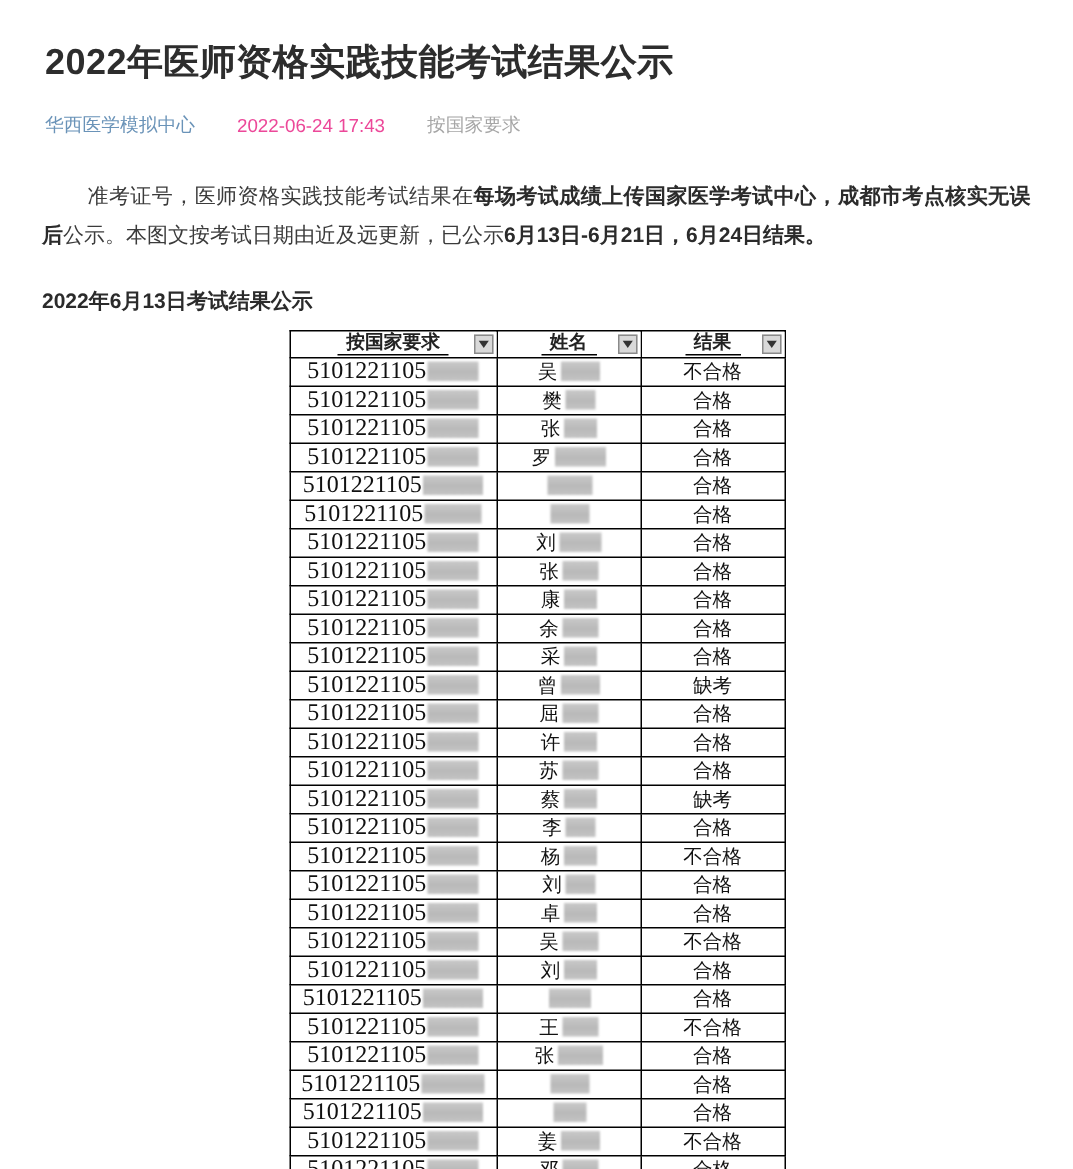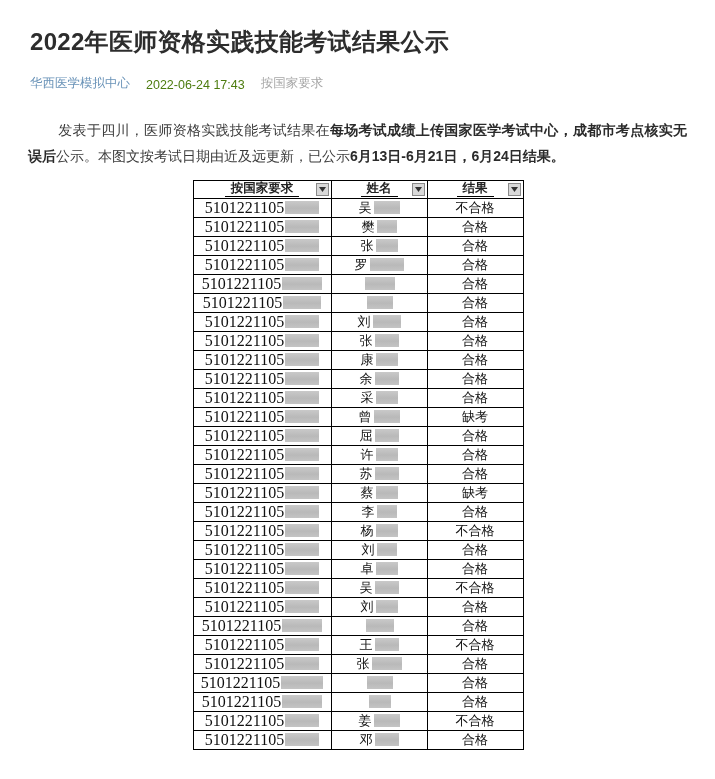--- a/index.html
+++ b/index.html
@@ -26,28 +26,28 @@
     color: #2d2d2d;
     letter-spacing: 0.3px;
     margin: 26px 0 0 30px;
     line-height: 1.3;
   }
   .meta-row {
     margin: 18px 0 0 30px;
     font-size: 12.5px;
     color: #9a9a9a;
     display: flex;
-    align-items: flex-end;
-    gap: 16px;
+    align-items: center;
+    gap: 28px;
   }
   .meta-account {
     color: #6a93b8;
     font-size: 12.5px;
   }
-  .meta-date { color: #4d7c0f; }
+  .meta-date { color: #ec4899; }
   .meta-loc { color: #a6a6a6; }
 
   .body-text {
     margin: 26px 28px 0 28px;
     font-size: 14px;
     line-height: 1.85;
     color: #3b3b3b;
     text-align: justify;
   }
   .body-text .indent { display: inline-block; width: 30px; }
@@ -158,23 +158,24 @@
 
   <h1 class="article-title">2022年医师资格实践技能考试结果公示</h1>
 
   <div class="meta-row">
     <span class="meta-account">华西医学模拟中心</span>
     <span class="meta-date">2022-06-24 17:43</span>
     <span class="meta-loc">按国家要求</span>
   </div>
 
   <p class="body-text">
-    <span class="indent"></span><span>发表于四川，医师资格实践技能考试结果在</span><b>每场考试成绩上传国家医学考试中心，成都市考点核实无误后</b><span>公示。本图文按考试日期由近及远更新，已公示</span><b>6月13日-6月21日，6月24日结果。</b>
+    <span class="indent"></span><span>准考证号，医师资格实践技能考试结果在</span><b>每场考试成绩上传国家医学考试中心，成都市考点核实无误后</b><span>公示。本图文按考试日期由近及远更新，已公示</span><b>6月13日-6月21日，6月24日结果。</b>
   </p>
 
+  <div class="section-heading">2022年6月13日考试结果公示</div>
 
   <div class="table-wrap">
     <table class="results">
       <colgroup>
           <col class="c1">
           <col class="c2">
           <col class="c3">
         </colgroup>
       <thead>
         <tr>

